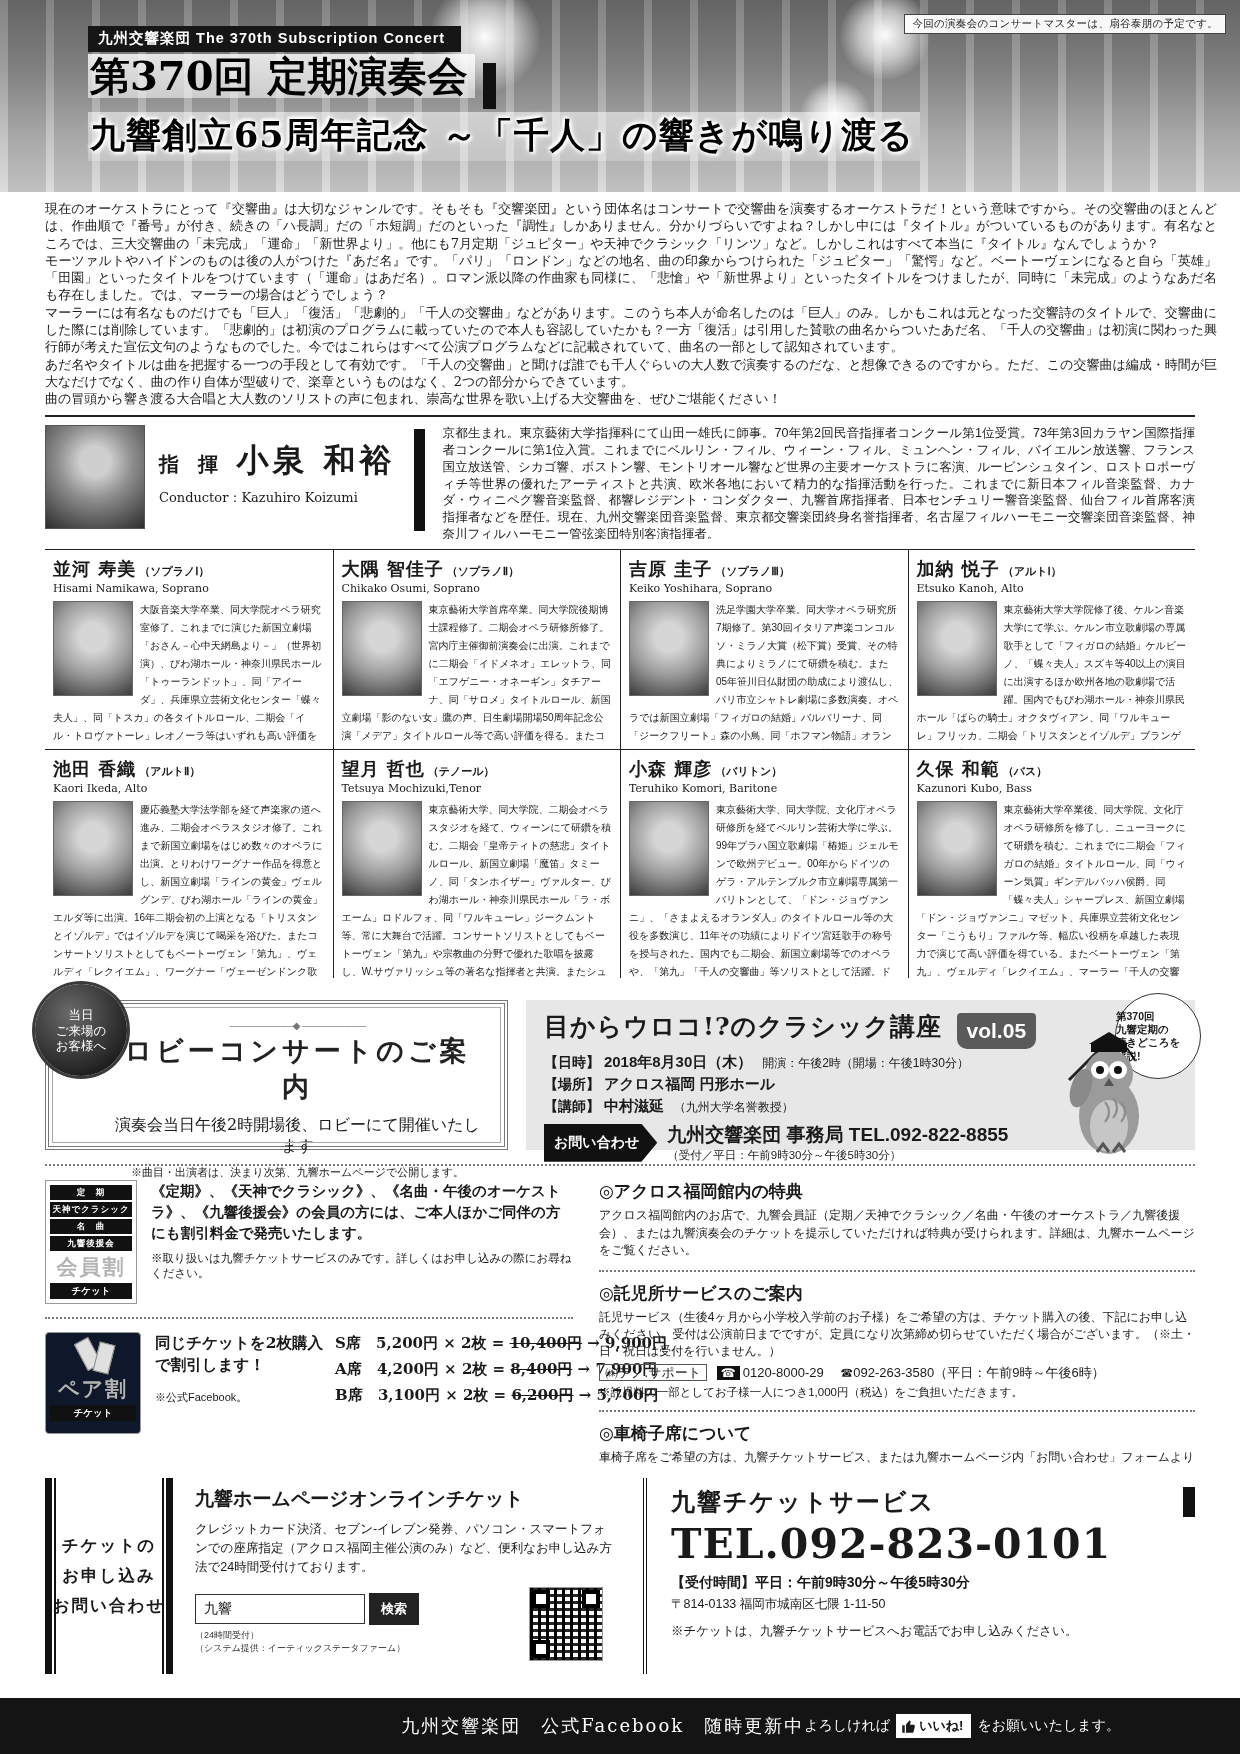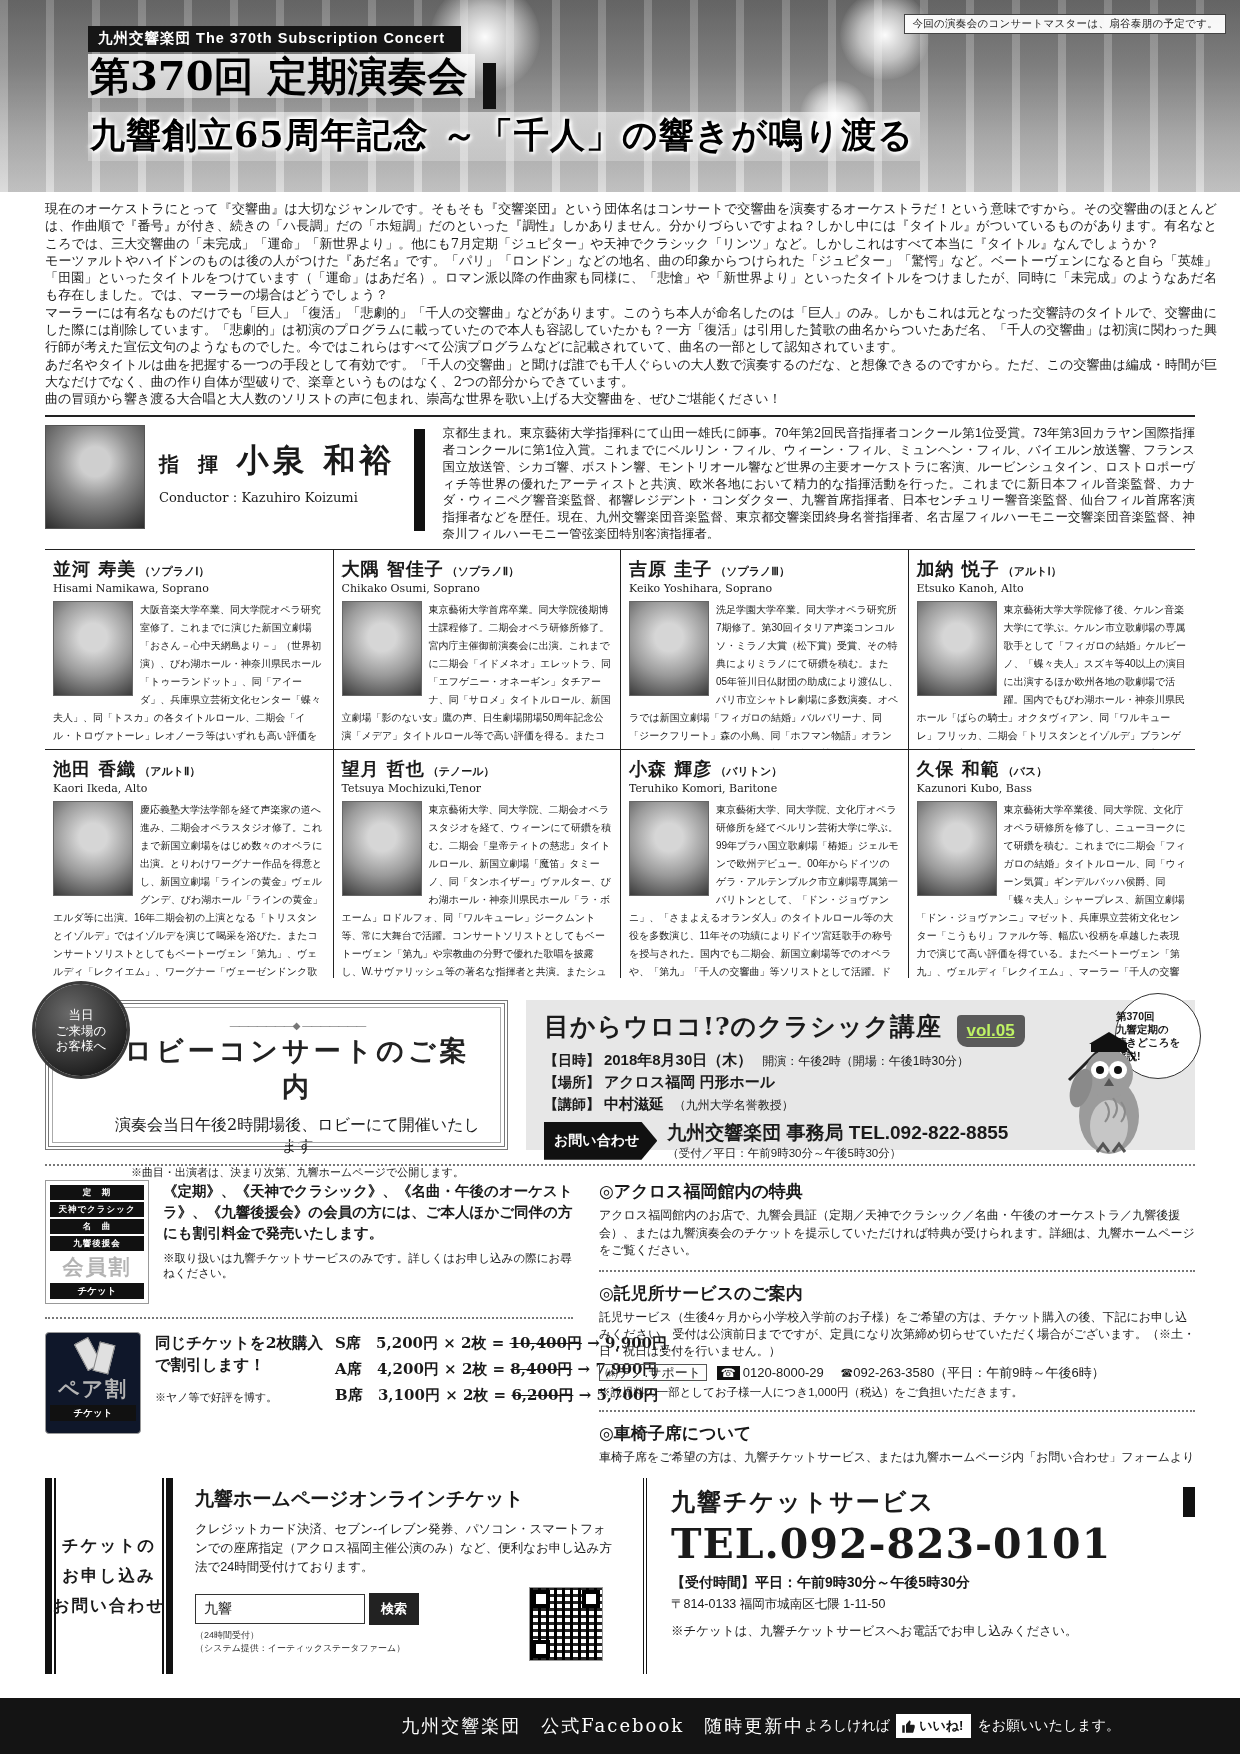--- a/index.html
+++ b/index.html
@@ -97,22 +97,22 @@
   .lobby-orn::before, .lobby-orn::after { content:"———————"; letter-spacing:-1px; color:#888; }
   .lobby-title {
     text-align:center; font-family:"DejaVu Serif", serif; font-size:27px; font-weight:bold; letter-spacing:4px; color:#222;
   }
   .lobby-body { text-align:center; font-family:"DejaVu Serif", serif; font-size:16px; font-weight:normal; margin-top:10px; }
   .lobby-note { text-align:center; font-size:11px; margin-top:8px; }
   .lecture { position:relative; flex:1; background:#e7e7e7; padding:10px 150px 10px 18px; }
   .lec-title-row { white-space:nowrap; margin-bottom:4px; }
   .lec-title { font-size:25px; font-weight:bold; letter-spacing:1px; font-family:"DejaVu Serif", serif; }
   .lec-vol {
-    display:inline-block; background:#5a5a5a; color:#bef264; font-weight:bold; font-size:17px;
-    padding:6px 10px; margin-left:10px; border-radius:4px 4px 10px 10px; vertical-align:middle;text-decoration:underline;
+    display:inline-block; background:#5a5a5a; color:#ffffff; font-weight:bold; font-size:21px;
+    padding:6px 10px; margin-left:10px; border-radius:4px 4px 10px 10px; vertical-align:middle;
   }
   .lec-line { font-size:14px; margin:3px 0; white-space:nowrap; }
   .lec-label { font-weight:bold; }
   .lec-strong { font-weight:bold; font-size:15px; }
   .lec-sub { font-size:12px; margin-left:6px; }
   .lec-contact { display:flex; align-items:center; gap:10px; margin-top:6px; }
   .lec-contact-label {
     background:#111; color:#fff; font-weight:bold; font-size:14px; padding:10px 18px 10px 10px;
     clip-path:polygon(0 0, 86% 0, 100% 50%, 86% 100%, 0 100%); flex:0 0 auto;
   }
@@ -124,21 +124,21 @@
     background:#fff; border:1.5px solid #333; display:flex; flex-direction:column;
     align-items:flex-start; justify-content:center; font-size:10.5px; line-height:1.25; text-align:center; font-weight:bold;
   }
   .owl-svg { position:absolute; left:0; bottom:0; }
   
   .dotted { border-top:2px dotted #777; margin:14px 45px 0 45px; }
   .lower { display:flex; margin:0 45px; height:300px; overflow:hidden; }
   .lower-left { width:528px; padding-top:14px; }
   .lower-right { flex:1; padding:14px 0 0 26px; }
   .disc-sec { display:flex; gap:14px; }
-  .member-badge { width:104px; border:1px solid #999; padding:4px; text-align:center; flex:0 0 auto; background:#fff;font-family:Liberation Serif, serif; }
+  .member-badge { width:92px; border:1px solid #999; padding:4px; text-align:center; flex:0 0 auto; background:#fff;font-family:Liberation Serif, serif; }
   .mb-bar { background:#111; color:#fff; font-size:8.5px; font-weight:bold; padding:1.5px 0; margin-bottom:2px; letter-spacing:1px; }
   .mb-big { color:#b3b3b3; font-size:21px; font-weight:bold; letter-spacing:2px; margin:2px 0; }
   .mb-ticket { background:#111; color:#fff; font-size:9.5px; font-weight:bold; padding:1.5px 0; }
   .member-text { flex:1; }
   .member-main { font-size:14.5px; font-weight:bold; font-family:"DejaVu Serif", serif; line-height:1.45; }
   .member-note { font-size:11.5px; margin-top:8px; }
   .lower-left .dotted2 { border-top:2px dotted #777; margin:13px 0; }
   .pair-badge { width:96px; border:1px solid #999; border-radius:4px; padding:6px 4px 12px 4px; text-align:center; flex:0 0 auto; background:#0f172a; }
   .tickets { position:relative; height:34px; }
   .tk { position:absolute; width:16px; height:30px; background:#e0e0e0; border:1px solid #888; }
@@ -379,21 +379,21 @@
           <div class="tickets">
               <span class="tk tk1"></span>
               <span class="tk tk2"></span>
             </div>
           <div class="mb-big">ペア割</div>
           <div class="mb-ticket">チケット</div>
         </div>
         <div class="pair-right">
           <div class="pair-head">
             <div class="pair-headline">同じチケットを2枚購入で割引します！</div>
-            <div class="pair-note">※ヤノ等で好評を博す。</div>
+            <div class="pair-note">※公式Facebook。</div>
           </div>
           <div class="price-table">
             <div class="price-row">
               <span class="seat">S席</span>
               <span>5,200円</span>
               <span>× 2枚 =</span>
               <span class="old">10,400円</span>
               <span>→</span>
               <span class="new">9,900円</span>
             </div>

